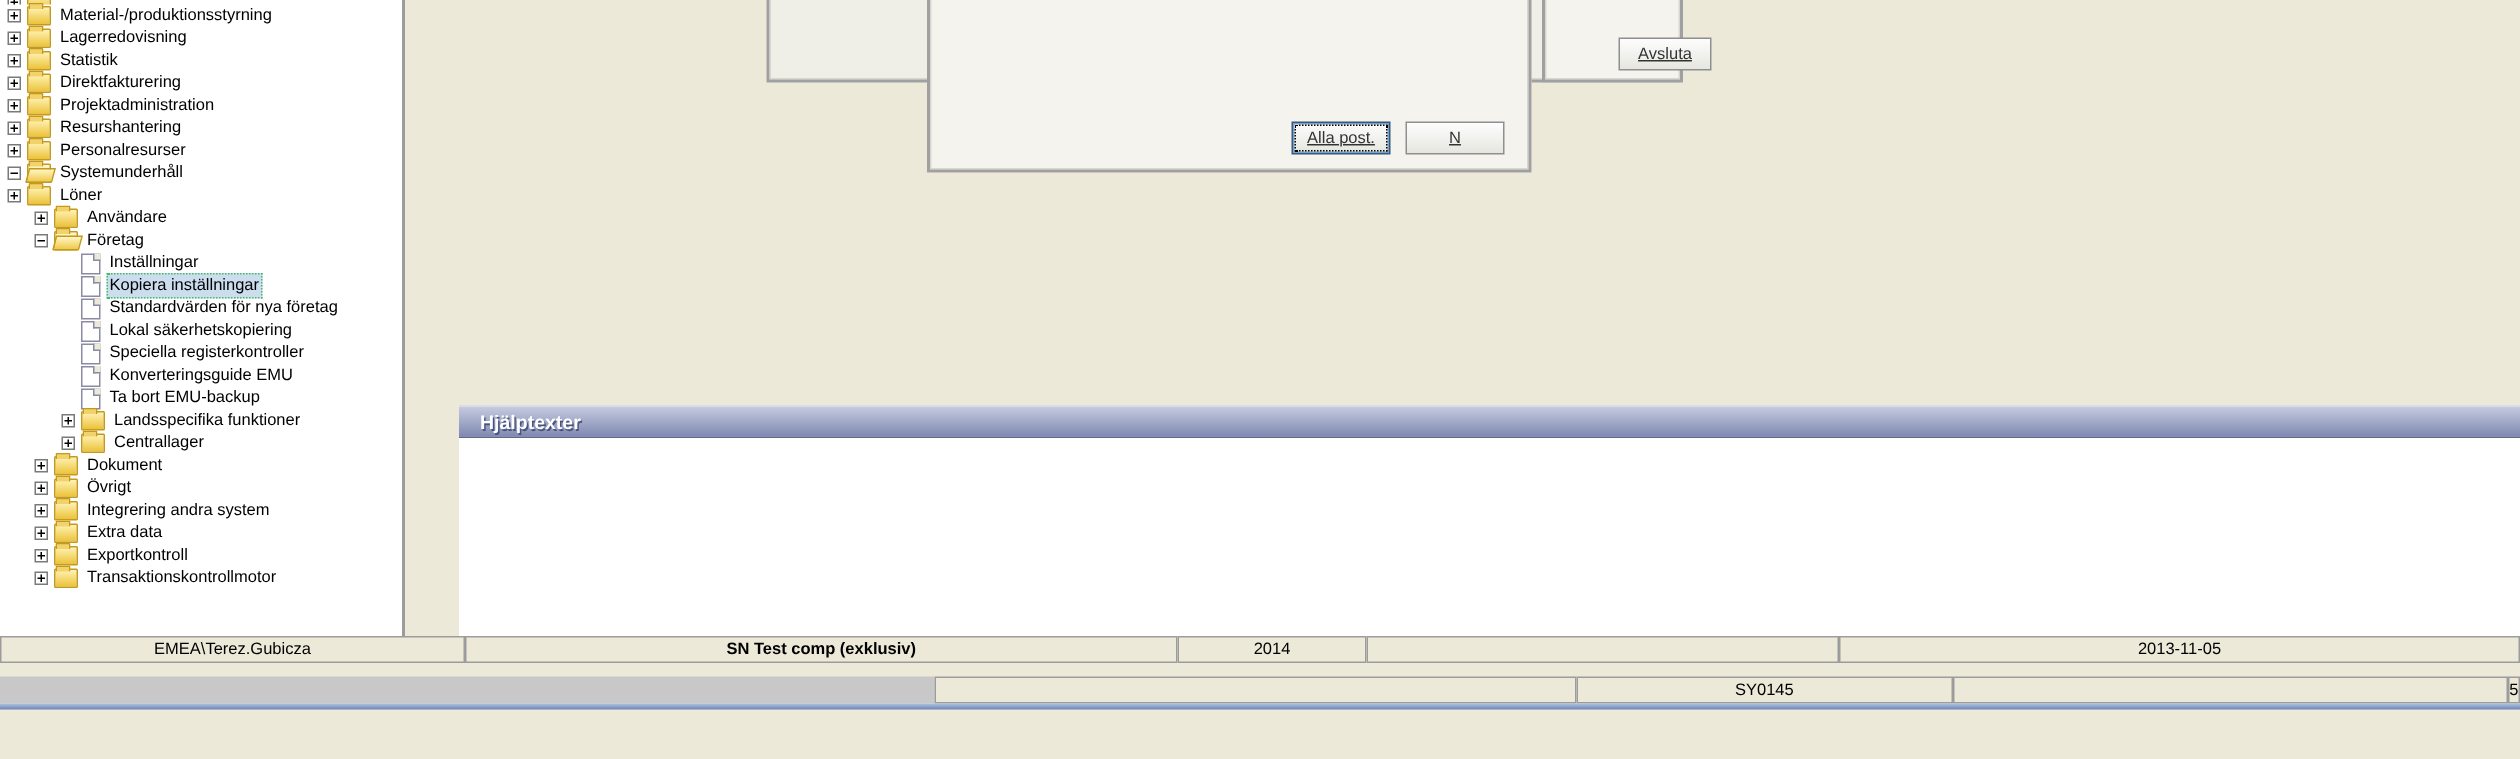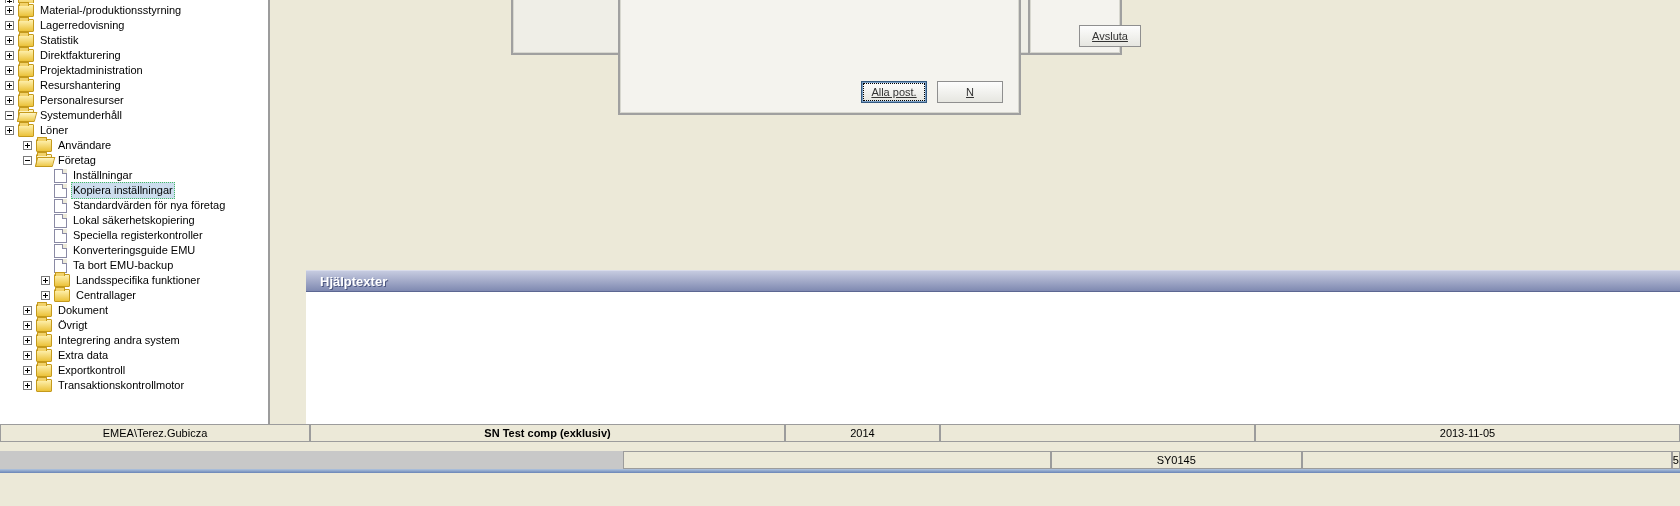--- a/index.html
+++ b/index.html
@@ -399,21 +399,21 @@
     </div>
 
     <div class="help-bar">Hjälptexter</div>
     <div class="help-body"></div>
   </section>
 </div>
 
 <div class="status1">
   <div class="cell" style="width:310px;">EMEA\Terez.Gubicza</div>
   <div class="cell b" style="width:475px;">SN Test comp (exklusiv)</div>
-  <div class="cell" style="width:155px;">2014</div>
+  <div class="cell" style="width:126px;">2014</div>
   <div class="cell" style="width:315px;"></div>
   <div class="cell" style="flex:1;">2013-11-05</div>
 </div>
 
 <div class="status2">
   <div class="gap" style="width:628px;"></div>
   <div class="cell" style="width:431px;"></div>
   <div class="cell" style="width:253px;">SY0145</div>
   <div class="cell" style="width:373px;"></div>
   <div class="cell" style="flex:1; border-left:1px solid #9c9c9c;">5</div>

